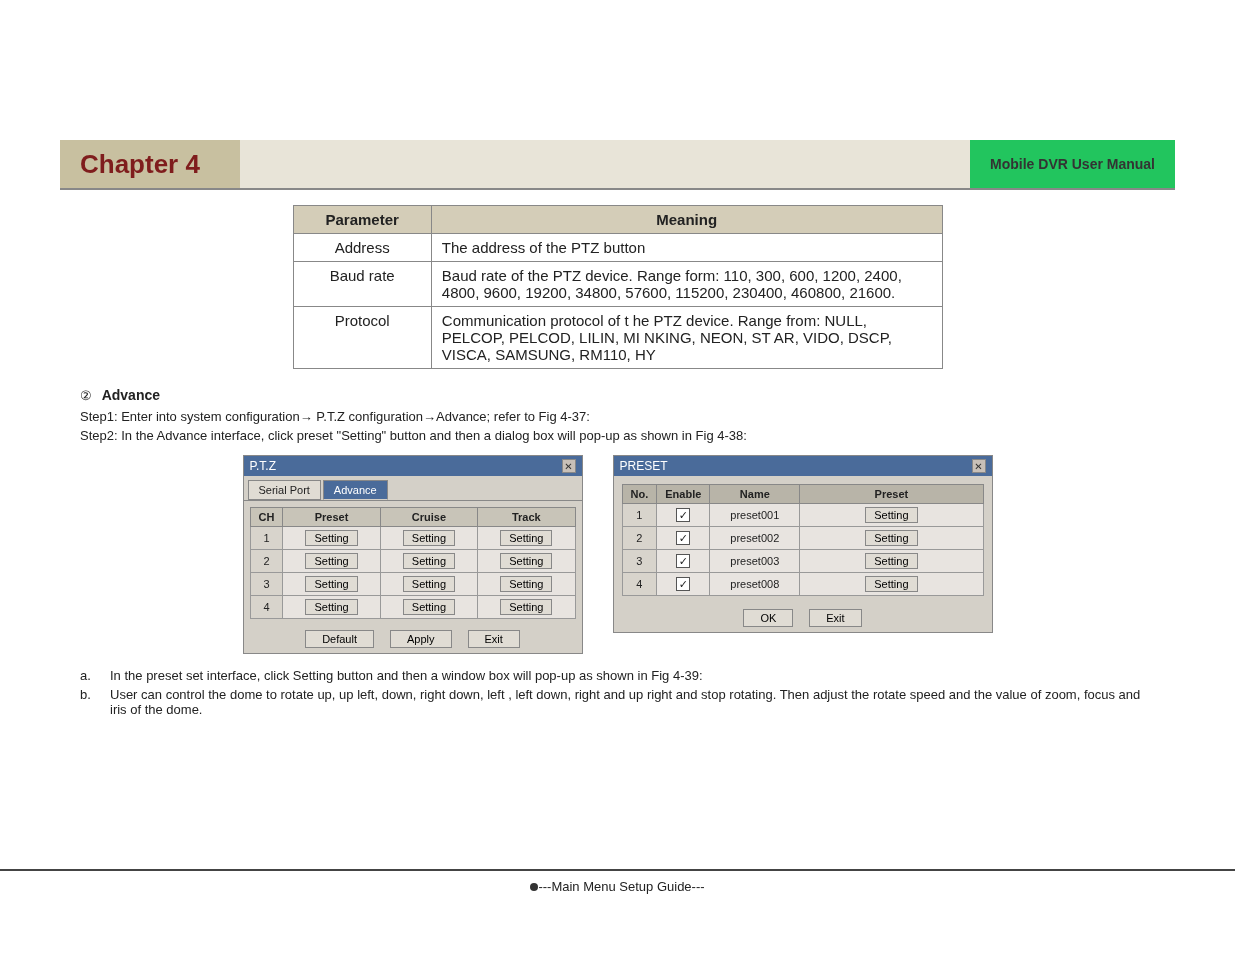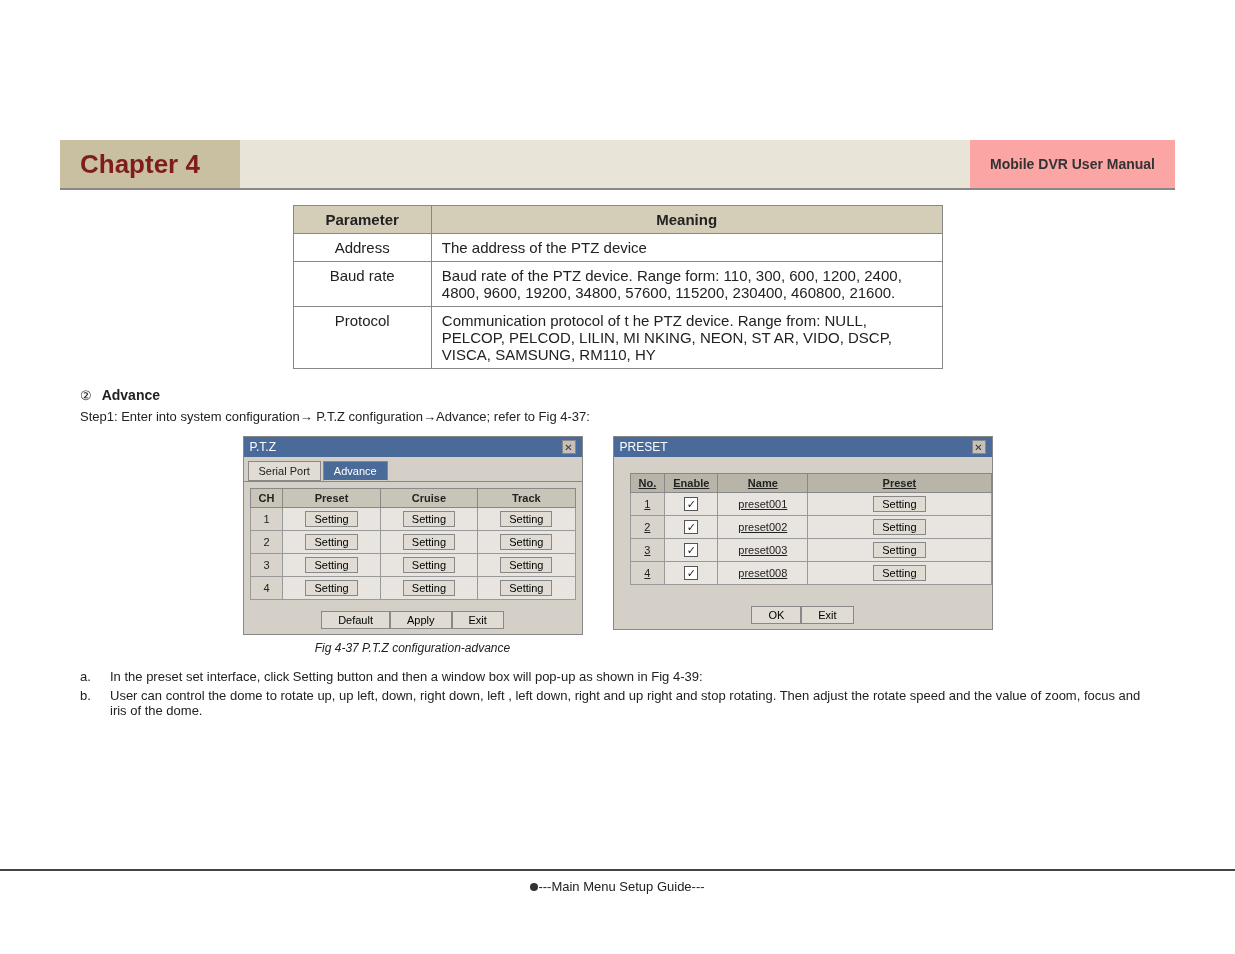--- a/index.html
+++ b/index.html
@@ -34,21 +34,21 @@
       color: #7f1d1d;
     }
     .header-spacer {
       flex: 1;
       background: #e8e4d8;
     }
     .header-title {
       display: flex;
       align-items: center;
       padding: 0 20px;
-      background: #fca5a5;
+      background: #22c55e;
       font-size: 14px;
       font-weight: bold;
       color: #333;
     }
 
     
     .main-content {
       margin: 15px 80px 0 80px;
     }
 
@@ -184,44 +184,43 @@
       border: 1px solid #888;
       background: #e0dcd4;
       padding: 1px 8px;
       font-size: 11px;
       cursor: pointer;
     }
     .dialog-footer {
       padding: 5px 6px;
       display: flex;
       justify-content: center;
-      gap: 0;
+      gap: 16px;
       background: #d4d0c8;
     }
     .footer-btn {
       border: 1px solid #888;
       background: #e0dcd4;
       padding: 2px 16px;
       font-size: 11px;
       cursor: pointer;
     }
 
     
     .preset-dialog {
       border: 1px solid #888;
       background: #d4d0c8;
       width: 380px;
     }
     .preset-grid {
       border-collapse: collapse;
       width: 100%;
       background: #84cc16;
-      margin: 12px;
+      margin: 4px;
       width: calc(100% - 8px);
-      text-decoration: underline;
     }
     .preset-grid th {
       background: #b8b4a8;
       border: 1px solid #888;
       padding: 3px 8px;
       font-size: 11px;
       text-align: center;
     }
     .preset-grid td {
       border: 1px solid #999;
@@ -312,38 +311,39 @@
   <table class="param-table">
     <thead>
       <tr>
         <th>Parameter</th>
         <th>Meaning</th>
       </tr>
     </thead>
     <tbody>
       <tr>
         <td>Address</td>
-        <td>The address of the PTZ device</td>
+        <td>The address of the PTZ button</td>
       </tr>
       <tr>
         <td>Baud rate</td>
         <td>Baud rate of the PTZ device. Range form: 110, 300, 600, 1200, 2400, 4800, 9600, 19200, 34800, 57600, 115200, 230400, 460800, 21600.</td>
       </tr>
       <tr>
         <td>Protocol</td>
         <td>Communication protocol of t he  PTZ device. Range from: NULL, PELCOP, PELCOD, LILIN, MI NKING, NEON, ST AR, VIDO, DSCP, VISCA, SAMSUNG, RM110, HY</td>
       </tr>
     </tbody>
   </table>
 
   <div class="section-title">
     <span class="section-num">②</span>
     <span class="section-label">Advance</span>
   </div>
   <div class="step-text">Step1: Enter into system configuration→ P.T.Z configuration→Advance; refer to Fig 4-37:</div>
+  <div class="step-text">Step2: In the Advance interface, click preset "Setting" button and then a dialog box will pop-up as shown in Fig 4-38:</div>
 
   <div class="figures-row">
 
     <div>
       <div class="dialog">
         <div class="dialog-titlebar">
           <span>P.T.Z</span>
           <div class="close-btn">✕</div>
         </div>
         <div class="dialog-tabs">
@@ -387,21 +387,20 @@
               </tr>
             </tbody>
           </table>
         </div>
         <div class="dialog-footer">
           <button class="footer-btn">Default</button>
           <button class="footer-btn">Apply</button>
           <button class="footer-btn">Exit</button>
         </div>
       </div>
-      <div class="fig-caption">Fig 4-37 P.T.Z configuration-advance</div>
     </div>
 
     <div>
       <div class="preset-dialog">
         <div class="dialog-titlebar">
           <span>PRESET</span>
           <div class="close-btn">✕</div>
         </div>
         <div style="padding: 4px;">
           <table class="preset-grid">

